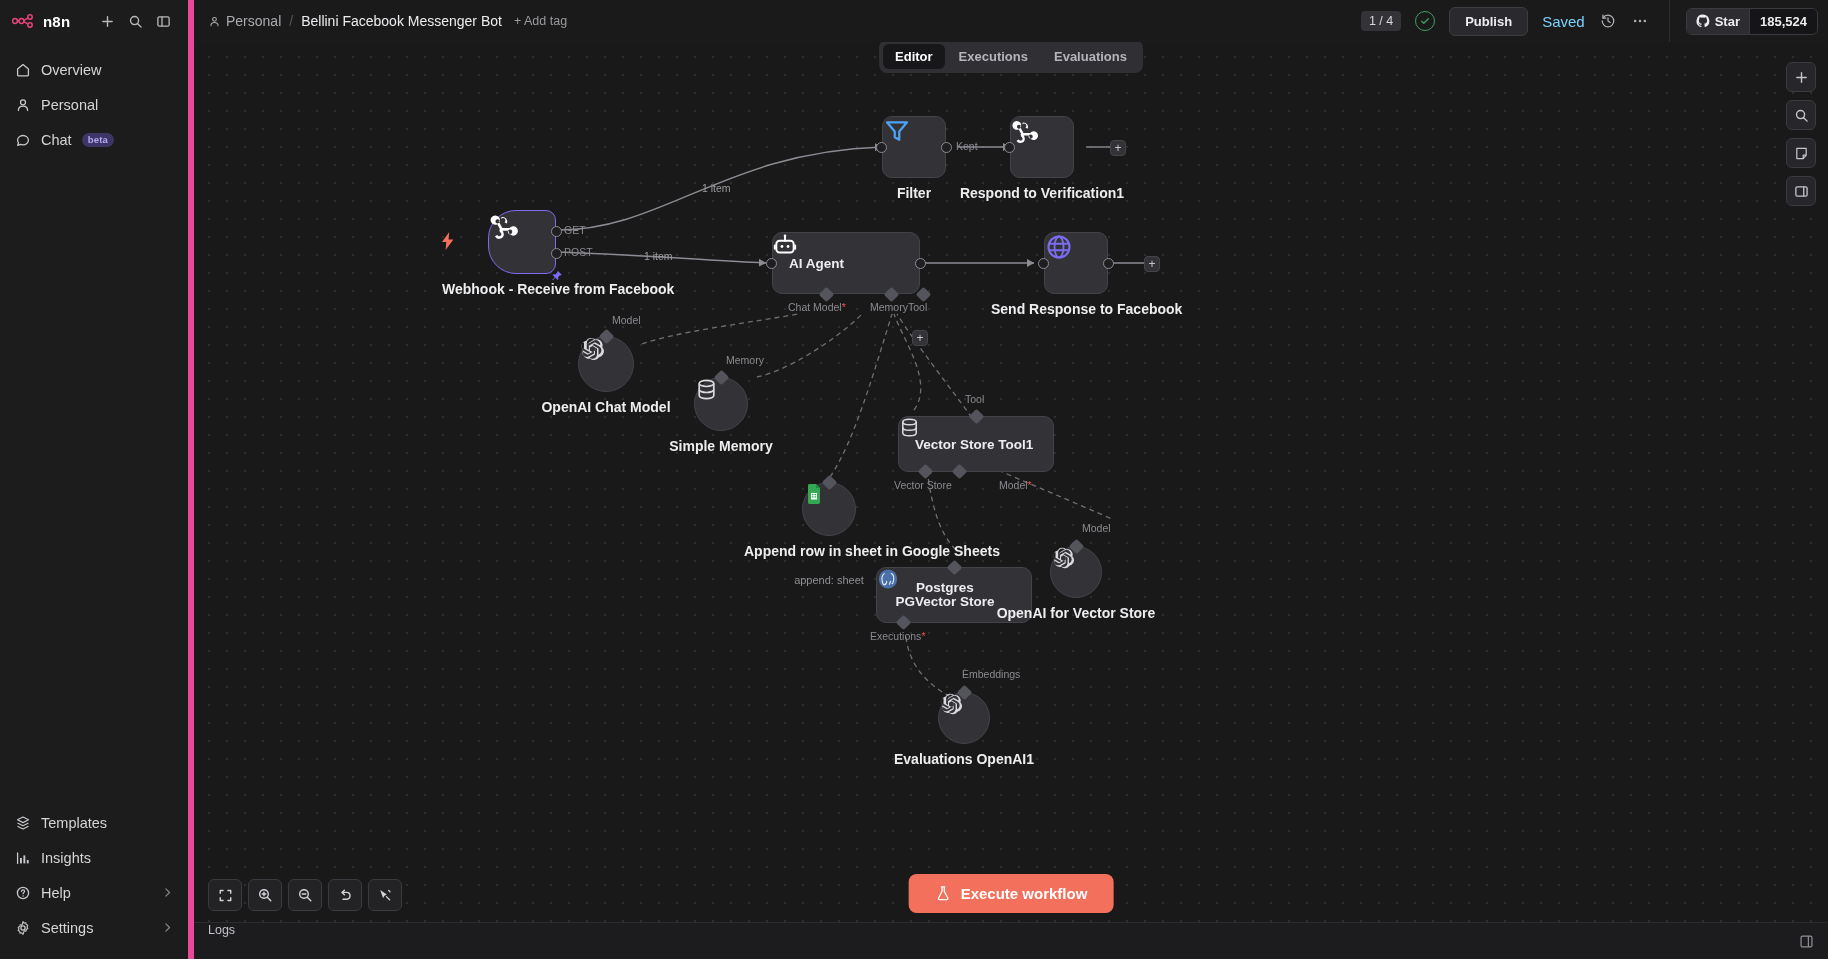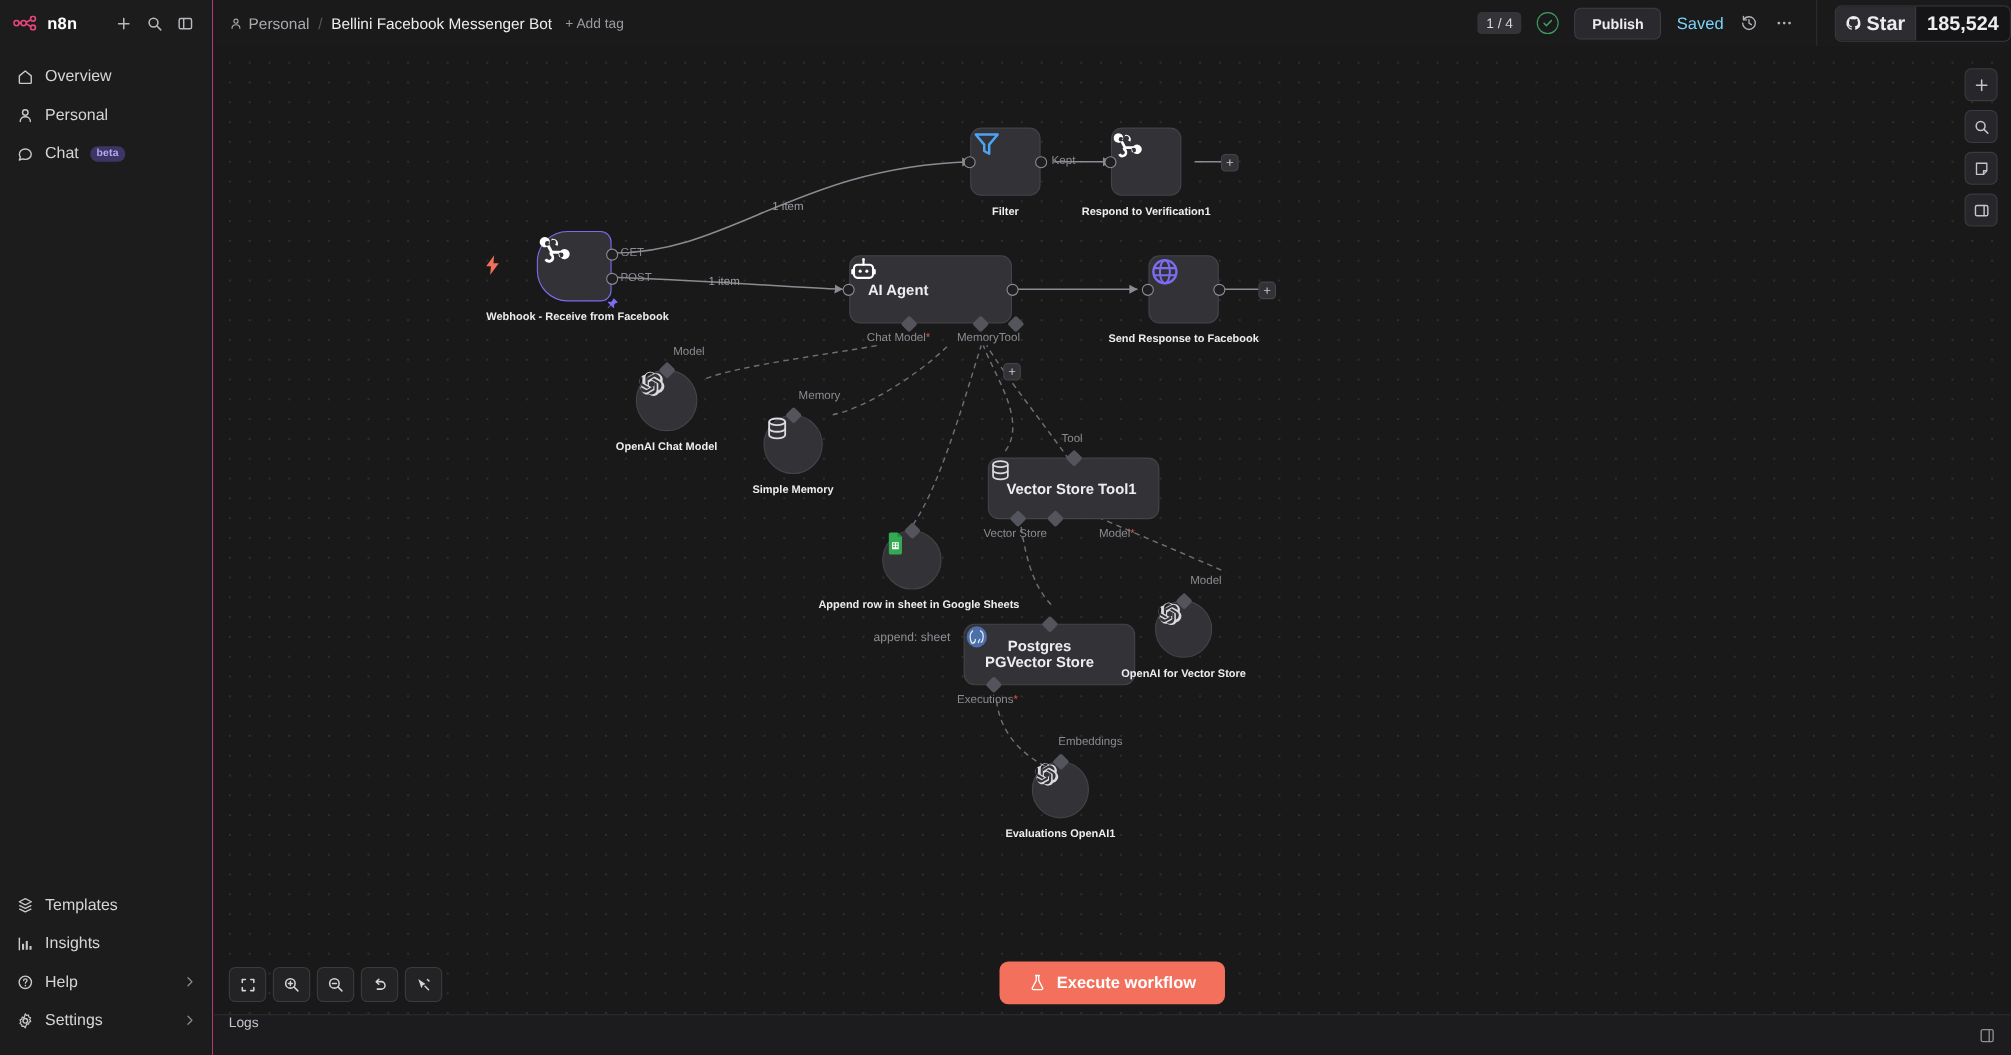--- a/index.html
+++ b/index.html
@@ -8,21 +8,21 @@
     background: #1a1a1a;
     font-family: "Liberation Sans", sans-serif;
     overflow: hidden;
     color: #e3e3e6;
   }
   .app { position: relative; width: 1828px; height: 959px; display: flex; }
 
   
   .sidebar {
     width: 194px; height: 959px; background: #1c1c1c;
-    border-right: 1px solid #ec4899;
+    border-right: 6px solid #ec4899;
     display: flex; flex-direction: column; flex: 0 0 194px;
   }
   .sb-top { display: flex; align-items: center; height: 42px; padding: 0 12px; gap: 2px; }
   .sb-logo { display: flex; align-items: center; gap: 7px; margin-right: auto; }
   .sb-logo-txt { font-size: 15px; font-weight: 700; color: #fff; letter-spacing: .2px; }
   .sb-ico-btn {
     width: 26px; height: 26px; border-radius: 5px; display: flex;
     align-items: center; justify-content: center; color: #b9b9bd; cursor: pointer;
   }
   .sb-nav { margin-top: 10px; display: flex; flex-direction: column; }
@@ -65,21 +65,21 @@
   }
   .publish-btn {
     background: #2a2a2e; border: 1px solid #3c3c42; color: #ededf0;
     font-size: 13px; font-weight: 600; padding: 6px 15px; border-radius: 6px; cursor: pointer;
   }
   .saved-txt { color: #7dd3fc; font-size: 15px; }
   .hdr-ico { color: #b0b0b6; cursor: pointer; display: flex; align-items: center; }
   .hdr-div { width: 1px; height: 42px; background: #2d2d2d; margin: 0 2px 0 6px; }
   .gh {
     display: flex; align-items: stretch; border-radius: 6px; overflow: hidden;
-    border: 1px solid #3a3a40; font-size: 18px; font-weight: 700; cursor: pointer;
+    border: 1px solid #3a3a40; font-size: 13px; font-weight: 700; margin-right: 10px; cursor: pointer;
   }
   .gh-l { background: #2c2c31; color: #ededf0; padding: 5px 9px; display: flex; align-items: center; gap: 5px; }
   .gh-r { background: #151518; color: #ededf0; padding: 5px 10px; display: flex; align-items: center; border-left: 1px solid #3a3a40; }
 
   
   .tabs {
     position: absolute; left: 50%; transform: translateX(-50%); top: 40px;
     background: #303034; border-radius: 8px; padding: 4px; display: flex; gap: 2px; z-index: 25;
   }
   .tab {
@@ -110,21 +110,21 @@
   .nwide {
     border-radius: 10px; display: flex; align-items: center; gap: 12px;
     padding: 0 18px 0 16px; justify-content: flex-start;
   }
   .ncircle {
     background: #333337; border: 1px solid #43434a; border-radius: 50%;
     display: flex; align-items: center; justify-content: center; cursor: pointer;
   }
   .nlabel {
     position: absolute; left: 50%; transform: translateX(-50%);
-    text-align: center; font-size: 10px; font-weight: 700; color: #ededf0;
+    text-align: center; font-size: 14px; font-weight: 700; color: #ededf0;
     white-space: nowrap; line-height: 14px; pointer-events: none;
   }
   .nsub {
     position: absolute; left: 50%; transform: translateX(-50%);
     text-align: center; font-size: 11px; color: #8e8e95; white-space: nowrap; pointer-events: none;
   }
   .ntitle-in { font-size: 13.5px; font-weight: 600; color: #ededf0; white-space: nowrap; }
 
   .port { position: absolute; width: 11px; height: 11px; border-radius: 50%;
     border: 1.5px solid #8b8b93; background: #1f1f22; cursor: crosshair; }
@@ -342,20 +342,25 @@
             <svg width="14" height="14" viewBox="0 0 16 16">
                 <path fill="currentColor" d="M8 .6a7.4 7.4 0 00-2.34 14.42c.37.07.5-.16.5-.36v-1.3c-2.06.45-2.5-.99-2.5-.99-.34-.86-.82-1.09-.82-1.09-.67-.46.05-.45.05-.45.74.05 1.13.76 1.13.76.66 1.13 1.73.8 2.15.61.07-.48.26-.8.47-.99-1.64-.19-3.37-.82-3.37-3.66 0-.81.29-1.47.76-1.99-.08-.19-.33-.94.07-1.96 0 0 .62-.2 2.03.76a7 7 0 013.7 0c1.4-.96 2.02-.76 2.02-.76.4 1.02.15 1.77.08 1.96.47.52.76 1.18.76 1.99 0 2.85-1.74 3.47-3.39 3.65.27.23.5.68.5 1.37v2.03c0 .2.13.43.51.36A7.4 7.4 0 008 .6z"></path>
               </svg>
             <span>Star</span>
           </span>
           <span class="gh-r">185,524</span>
         </span>
       </div>
     </div>
 
+    <div class="tabs">
+      <div class="tab active">Editor</div>
+      <div class="tab">Executions</div>
+      <div class="tab">Evaluations</div>
+    </div>
 
     <div class="canvas">
 
       <div class="cv-layer">
         <svg width="1634" height="917">
           <defs>
             <marker id="arw" markerWidth="7" markerHeight="7" refX="5.2" refY="3.5" orient="auto">
               <path d="M0,0.6 L5.4,3.5 L0,6.4 z" fill="#8b8b93"></path>
             </marker>
           </defs>

